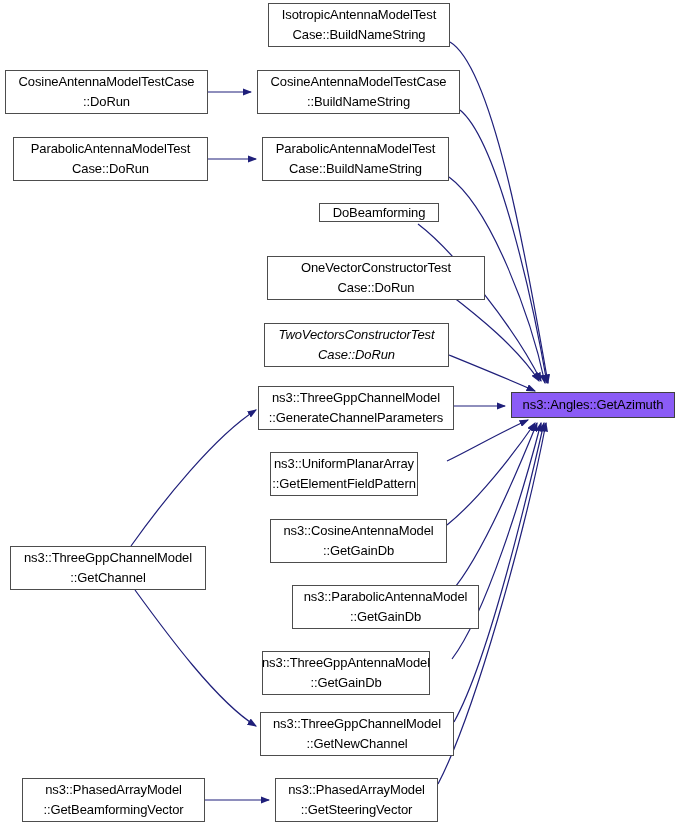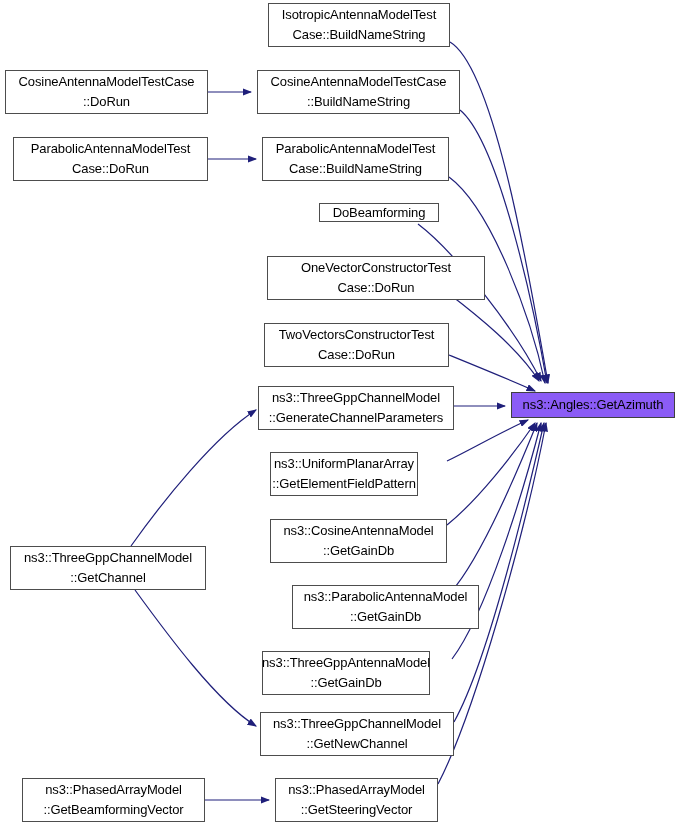--- a/index.html
+++ b/index.html
@@ -83,21 +83,21 @@
 ::DoRun</div>
       <div class="node" style="left: 257px; top: 70px; width: 203px; height: 44px;">CosineAntennaModelTestCase
 ::BuildNameString</div>
       <div class="node" style="left: 13px; top: 137px; width: 195px; height: 44px;">ParabolicAntennaModelTest
 Case::DoRun</div>
       <div class="node" style="left: 262px; top: 137px; width: 187px; height: 44px;">ParabolicAntennaModelTest
 Case::BuildNameString</div>
       <div class="node" style="left: 298px; top: 203px; width: 120px; height: 19px; margin-left: 21px;">DoBeamforming</div>
       <div class="node" style="left: 267px; top: 256px; width: 218px; height: 44px;">OneVectorConstructorTest
 Case::DoRun</div>
-      <div class="node" style="left: 264px; top: 323px; width: 185px; height: 44px;">TwoVectorsConstructorTest
+      <div class="node" style="left: 264px; top: 323px; width: 185px; height: 44px; font-style: italic;">TwoVectorsConstructorTest
 Case::DoRun</div>
       <div class="node" style="left: 258px; top: 386px; width: 196px; height: 44px;">ns3::ThreeGppChannelModel
 ::GenerateChannelParameters</div>
       <div class="node highlight" style="left: 511px; top: 392px; width: 164px; height: 26px;">ns3::Angles::GetAzimuth</div>
       <div class="node" style="left: 270px; top: 452px; width: 148px; height: 44px;">ns3::UniformPlanarArray
 ::GetElementFieldPattern</div>
       <div class="node" style="left: 270px; top: 519px; width: 177px; height: 44px;">ns3::CosineAntennaModel
 ::GetGainDb</div>
       <div class="node" style="left: 264px; top: 585px; width: 187px; height: 44px; margin-left: 28px;">ns3::ParabolicAntennaModel
 ::GetGainDb</div>

